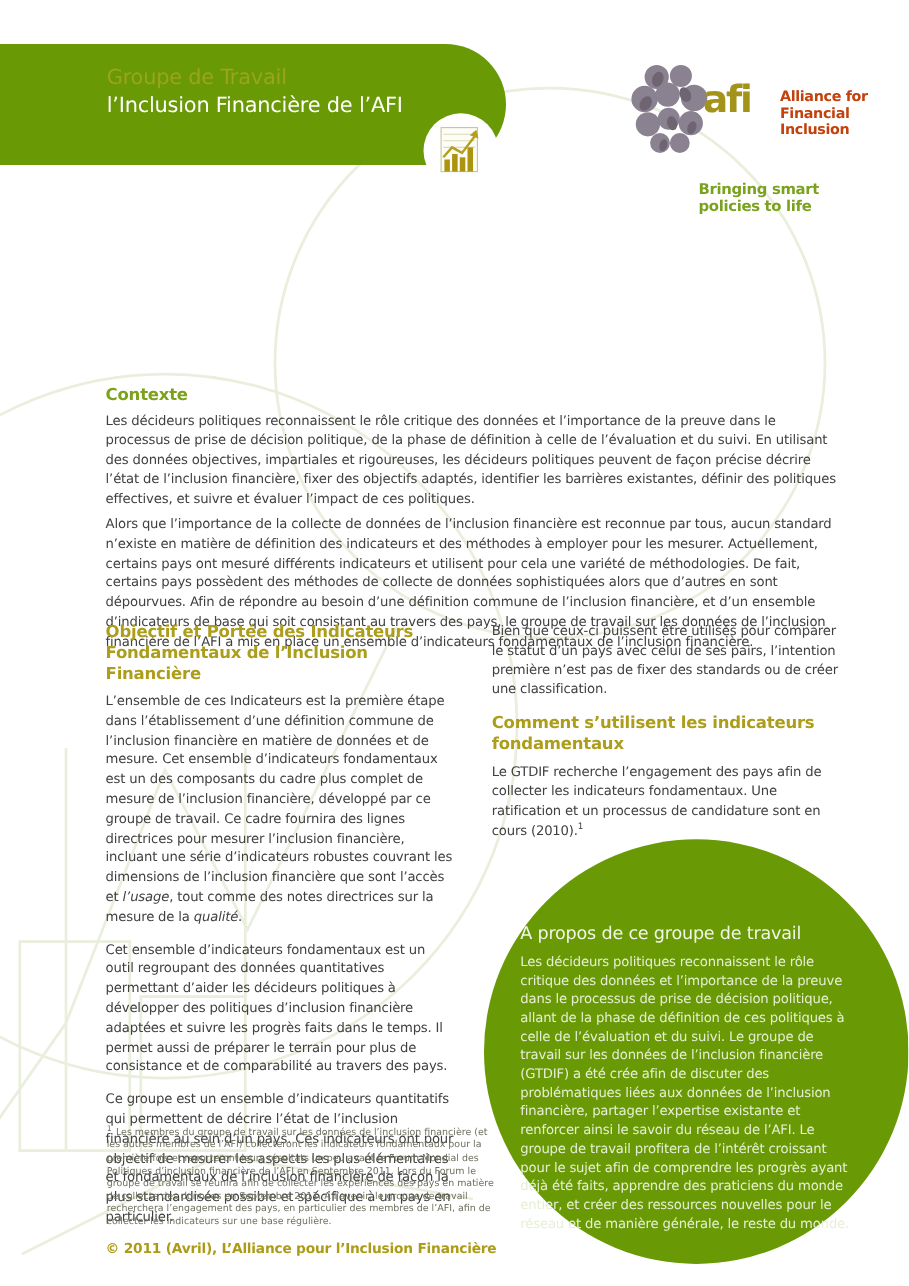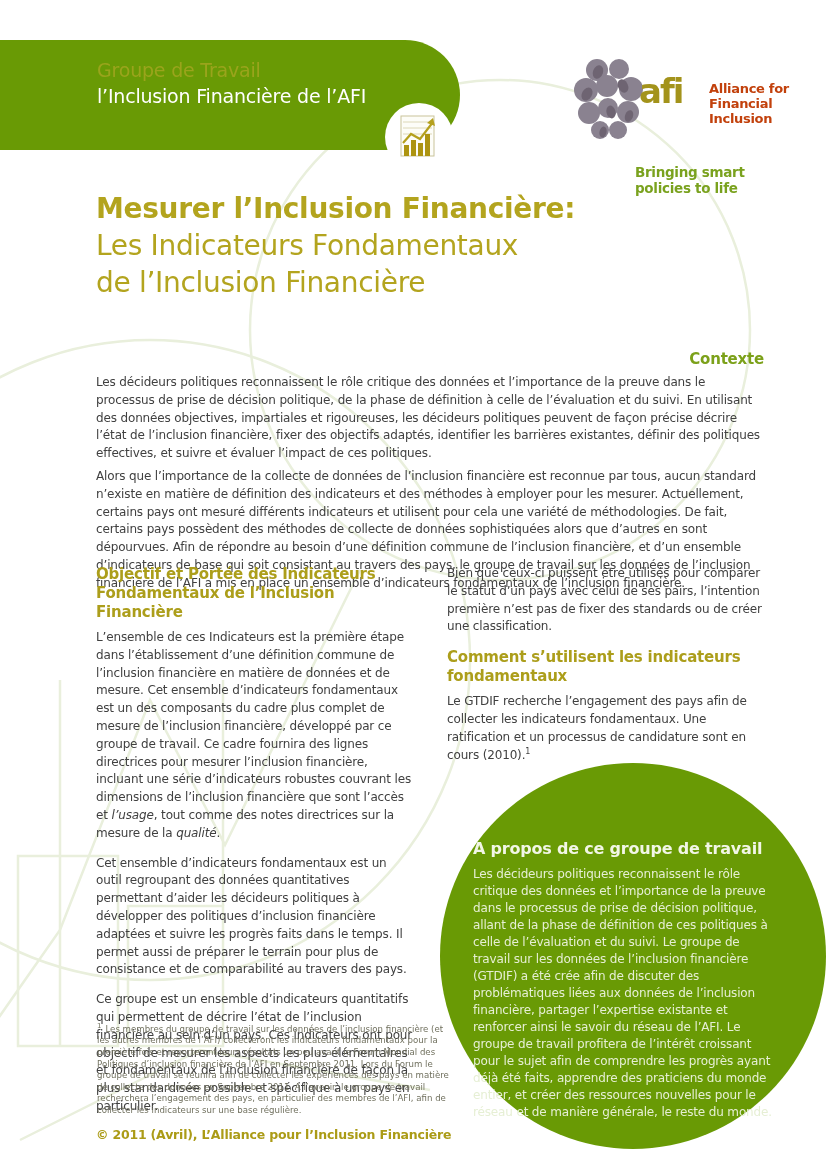--- a/index.html
+++ b/index.html
@@ -50,41 +50,41 @@
     position:absolute;left:66px;top:18px;
     font-size:34px;font-weight:bold;color:var(--logo_gold);letter-spacing:-2px;
   }
   .logo-name{position:absolute;left:136px;top:28px;font-size:13px;line-height:15px;font-weight:600;color:#c2410c;letter-spacing:-0.3px;}
   .logo-tagline{position:absolute;left:62px;top:68px;font-size:13.5px;font-weight:600;color:var(--tagline_green);letter-spacing:-0.3px;margin-top:43px;}
   
   .doc-title{position:absolute;left:96px;top:190px;font-size:28px;line-height:37px;color:var(--title_olive);letter-spacing:-0.3px;}
   .doc-title .t1{font-weight:bold;}
   
   .h-sec{font-size:15px;font-weight:bold;line-height:19px;letter-spacing:-0.2px;}
-  .h-green{color:var(--heading_green);text-align:right;}
+  .h-green{color:var(--heading_green);}
   .h-olive{color:var(--heading_olive);}
   p.body{font-size:12px;line-height:17.8px;letter-spacing:-0.15px;color:var(--body_text);}
   
   .contexte{position:absolute;left:96px;top:350px;width:668px;}
   .contexte p{margin-top:5px;}
   .contexte p + p{}
   
   .columns{position:absolute;left:96px;top:565px;width:668px;display:flex;gap:34px;}
   .col{width:330px;}
   .col .h-sec{margin-bottom:7px;}
   .col p + p, .col p + .h-sec{margin-top:12px;}
   .col .h-sec + p{margin-top:0;}
   sup.fnref{font-size:8px;vertical-align:super;line-height:0;}
   
   .about-circle{
     position:absolute;left:440px;top:763px;width:386px;height:386px;border-radius:50%;
     background:var(--banner_green);
   }
   .about-inner{position:absolute;left:33px;top:76px;width:310px;}
-  .about-heading{font-size:16px;font-weight:bold;color:var(--circle_heading);letter-spacing:-0.2px;margin-bottom:8px;}
+  .about-heading{font-size:16px;font-weight:normal;color:var(--circle_heading);letter-spacing:-0.2px;margin-bottom:8px;}
   .about-body{font-size:12px;line-height:17px;letter-spacing:-0.15px;color:var(--circle_text);width:302px;}
   
   .footnote{position:absolute;left:97px;top:1021px;width:352px;font-size:8.6px;line-height:11.6px;color:var(--footnote_gray);}
   .footnote .fn-marker{font-size:7px;vertical-align:super;margin-right:4px;}
   
   .footer{position:absolute;left:96px;top:1127px;font-size:12.5px;font-weight:bold;color:var(--footer_olive);letter-spacing:-0.2px;}
 </style>
 </head>
 <body>
 
@@ -148,25 +148,20 @@
       </g>
     </svg>
     <div class="logo-wordmark">afi</div>
     <div class="logo-name">
       <div>Alliance for</div>
       <div>Financial Inclusion</div>
     </div>
     <div class="logo-tagline">Bringing smart policies to life</div>
   </div>
 
-  <div class="doc-title">
-    <div class="t1">Mesurer l’Inclusion Financière:</div>
-    <div class="t2">Les Indicateurs Fondamentaux</div>
-    <div class="t3">de l’Inclusion Financière</div>
-  </div>
 
   <div class="contexte">
     <div class="h-sec h-green">Contexte</div>
     <p class="body">Les décideurs politiques reconnaissent le rôle critique des données et l’importance de la preuve dans le processus de prise de décision politique, de la phase de définition à celle de l’évaluation et du suivi. En utilisant des données objectives, impartiales et rigoureuses, les décideurs politiques peuvent de façon précise décrire l’état de l’inclusion financière, fixer des objectifs adaptés, identifier les barrières existantes, définir des politiques effectives, et suivre et évaluer l’impact de ces politiques.</p>
     <p class="body">Alors que l’importance de la collecte de données de l’inclusion financière est reconnue par tous, aucun standard n’existe en matière de définition des indicateurs et des méthodes à employer pour les mesurer. Actuellement, certains pays ont mesuré différents indicateurs et utilisent pour cela une variété de méthodologies. De fait, certains pays possèdent des méthodes de collecte de données sophistiquées alors que d’autres en sont dépourvues. Afin de répondre au besoin d’une définition commune de l’inclusion financière, et d’un ensemble d’indicateurs de base qui soit consistant au travers des pays, le groupe de travail sur les données de l’inclusion financière de l’AFI a mis en place un ensemble d’indicateurs fondamentaux de l’inclusion financière.</p>
   </div>
 
   <div class="columns">
     <div class="col">
       <div class="h-sec h-olive">Objectif et Portée des Indicateurs Fondamentaux de l’Inclusion Financière</div>

